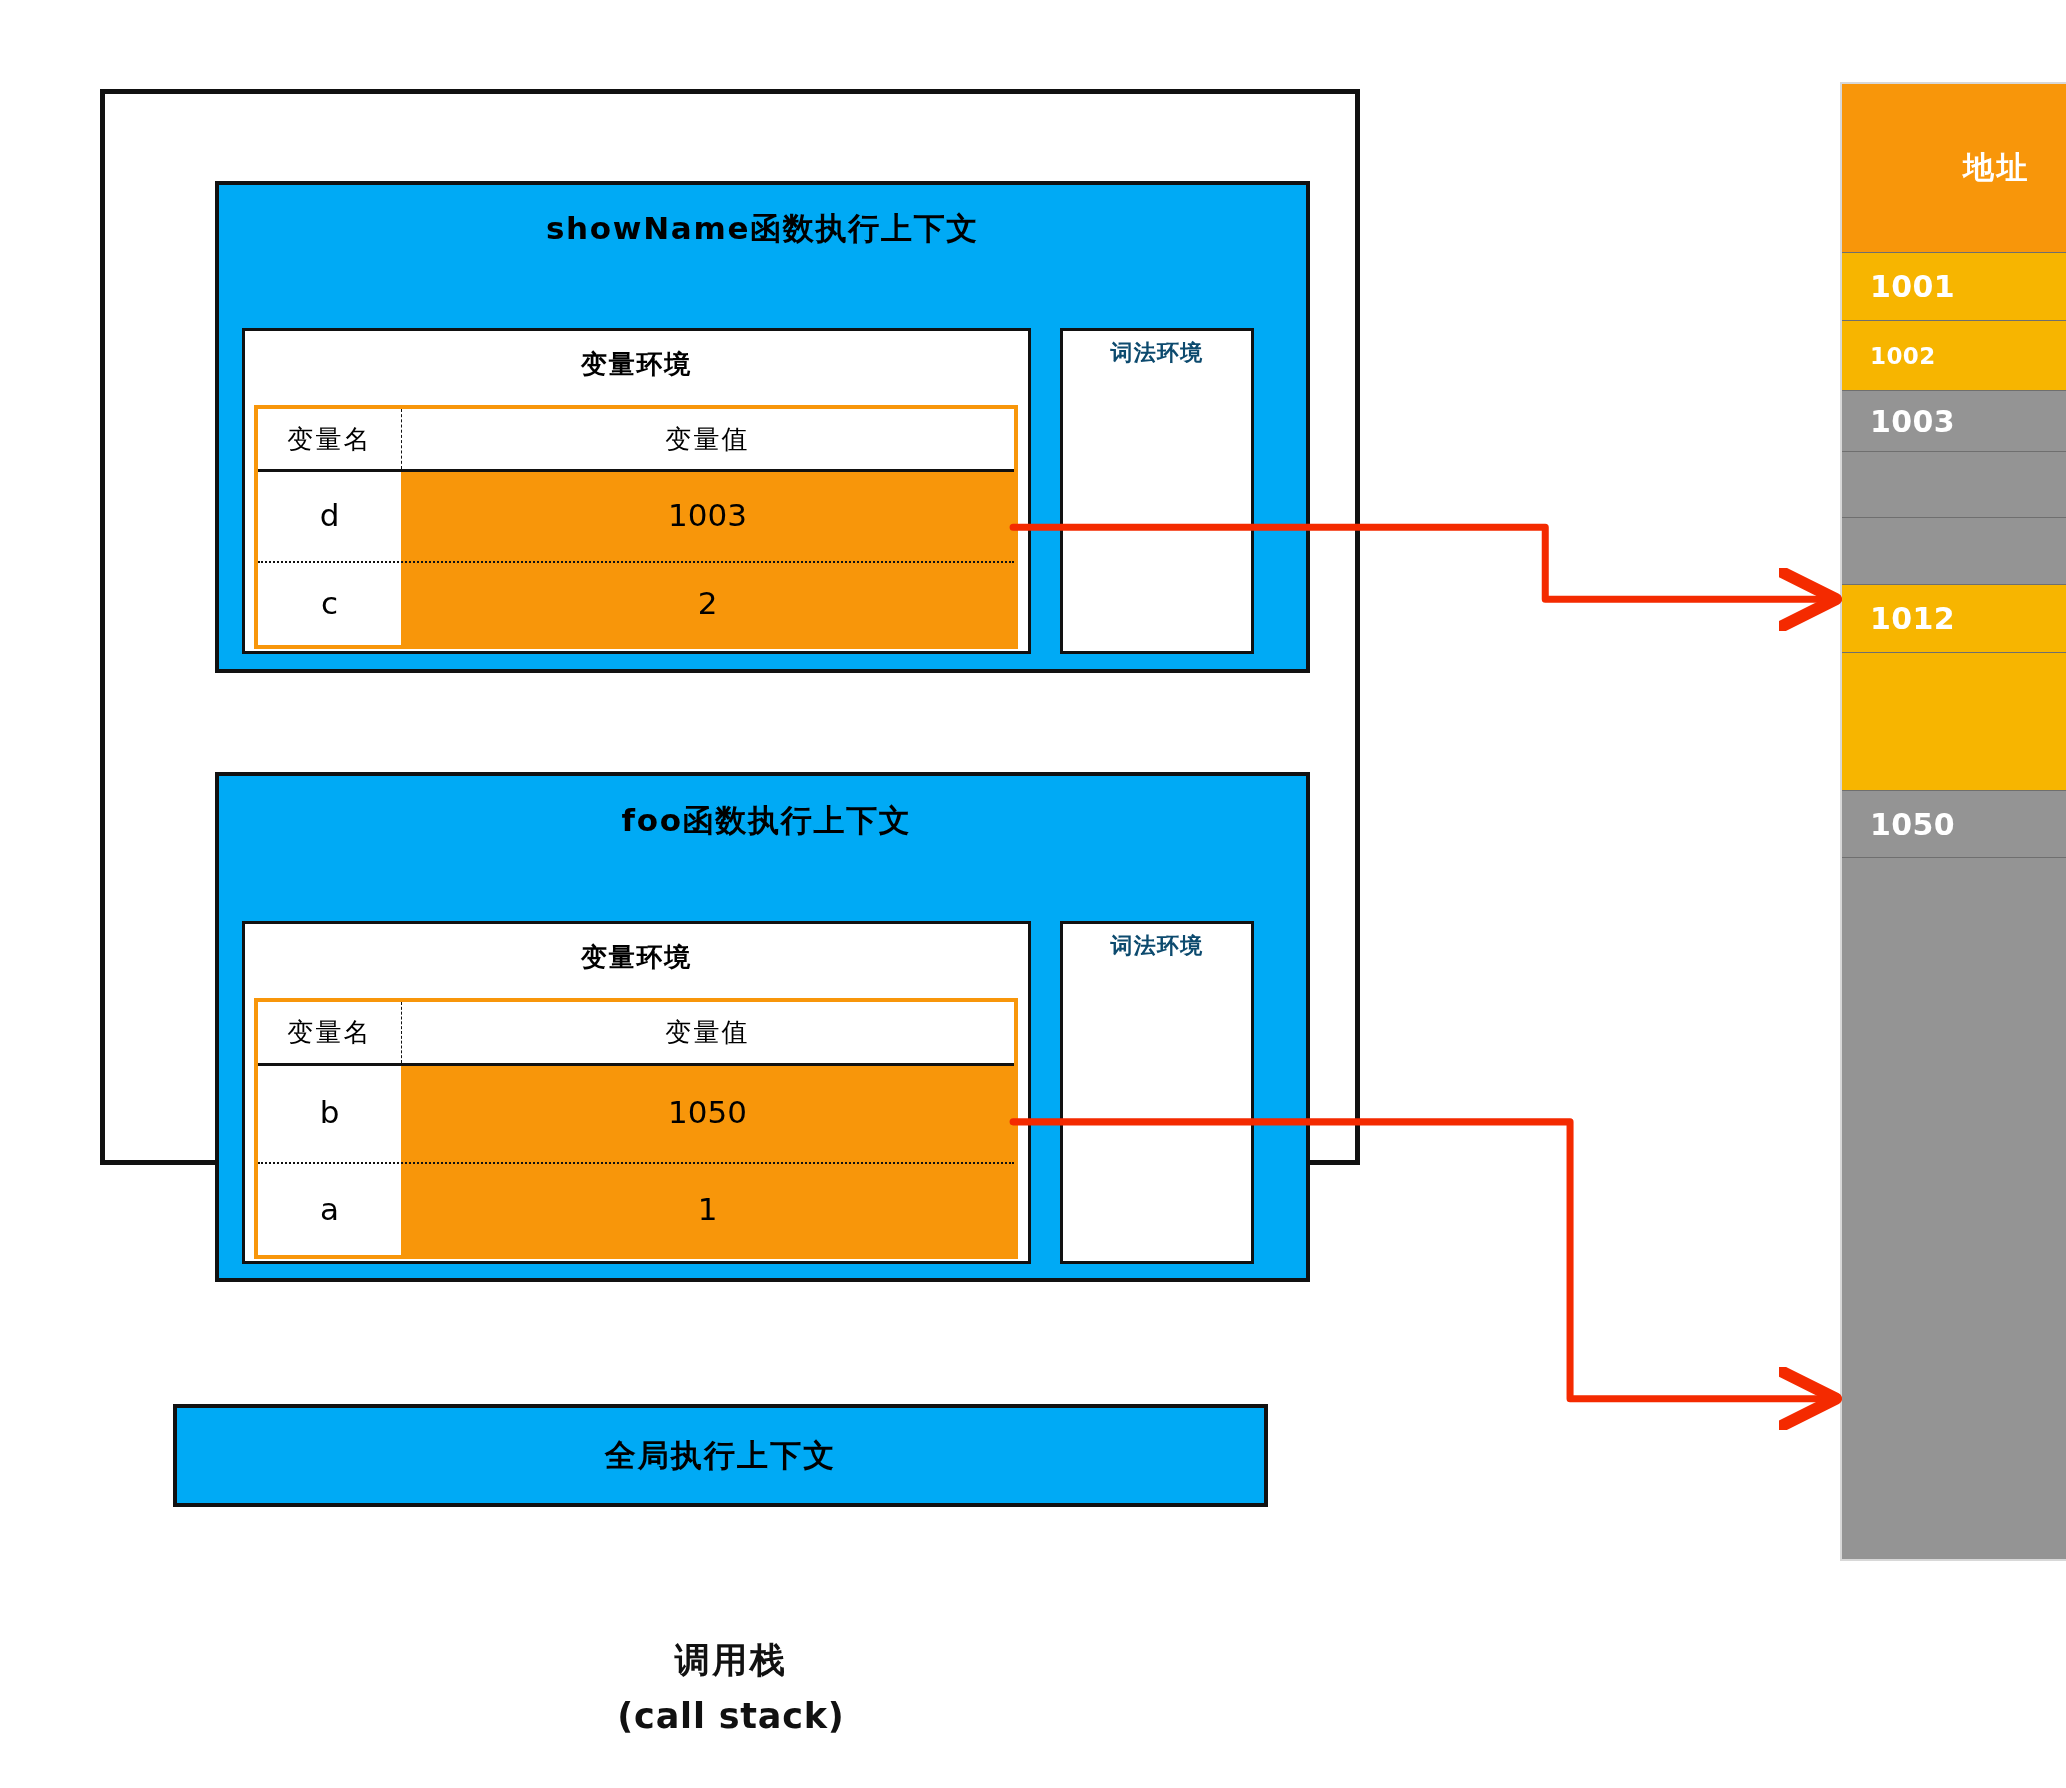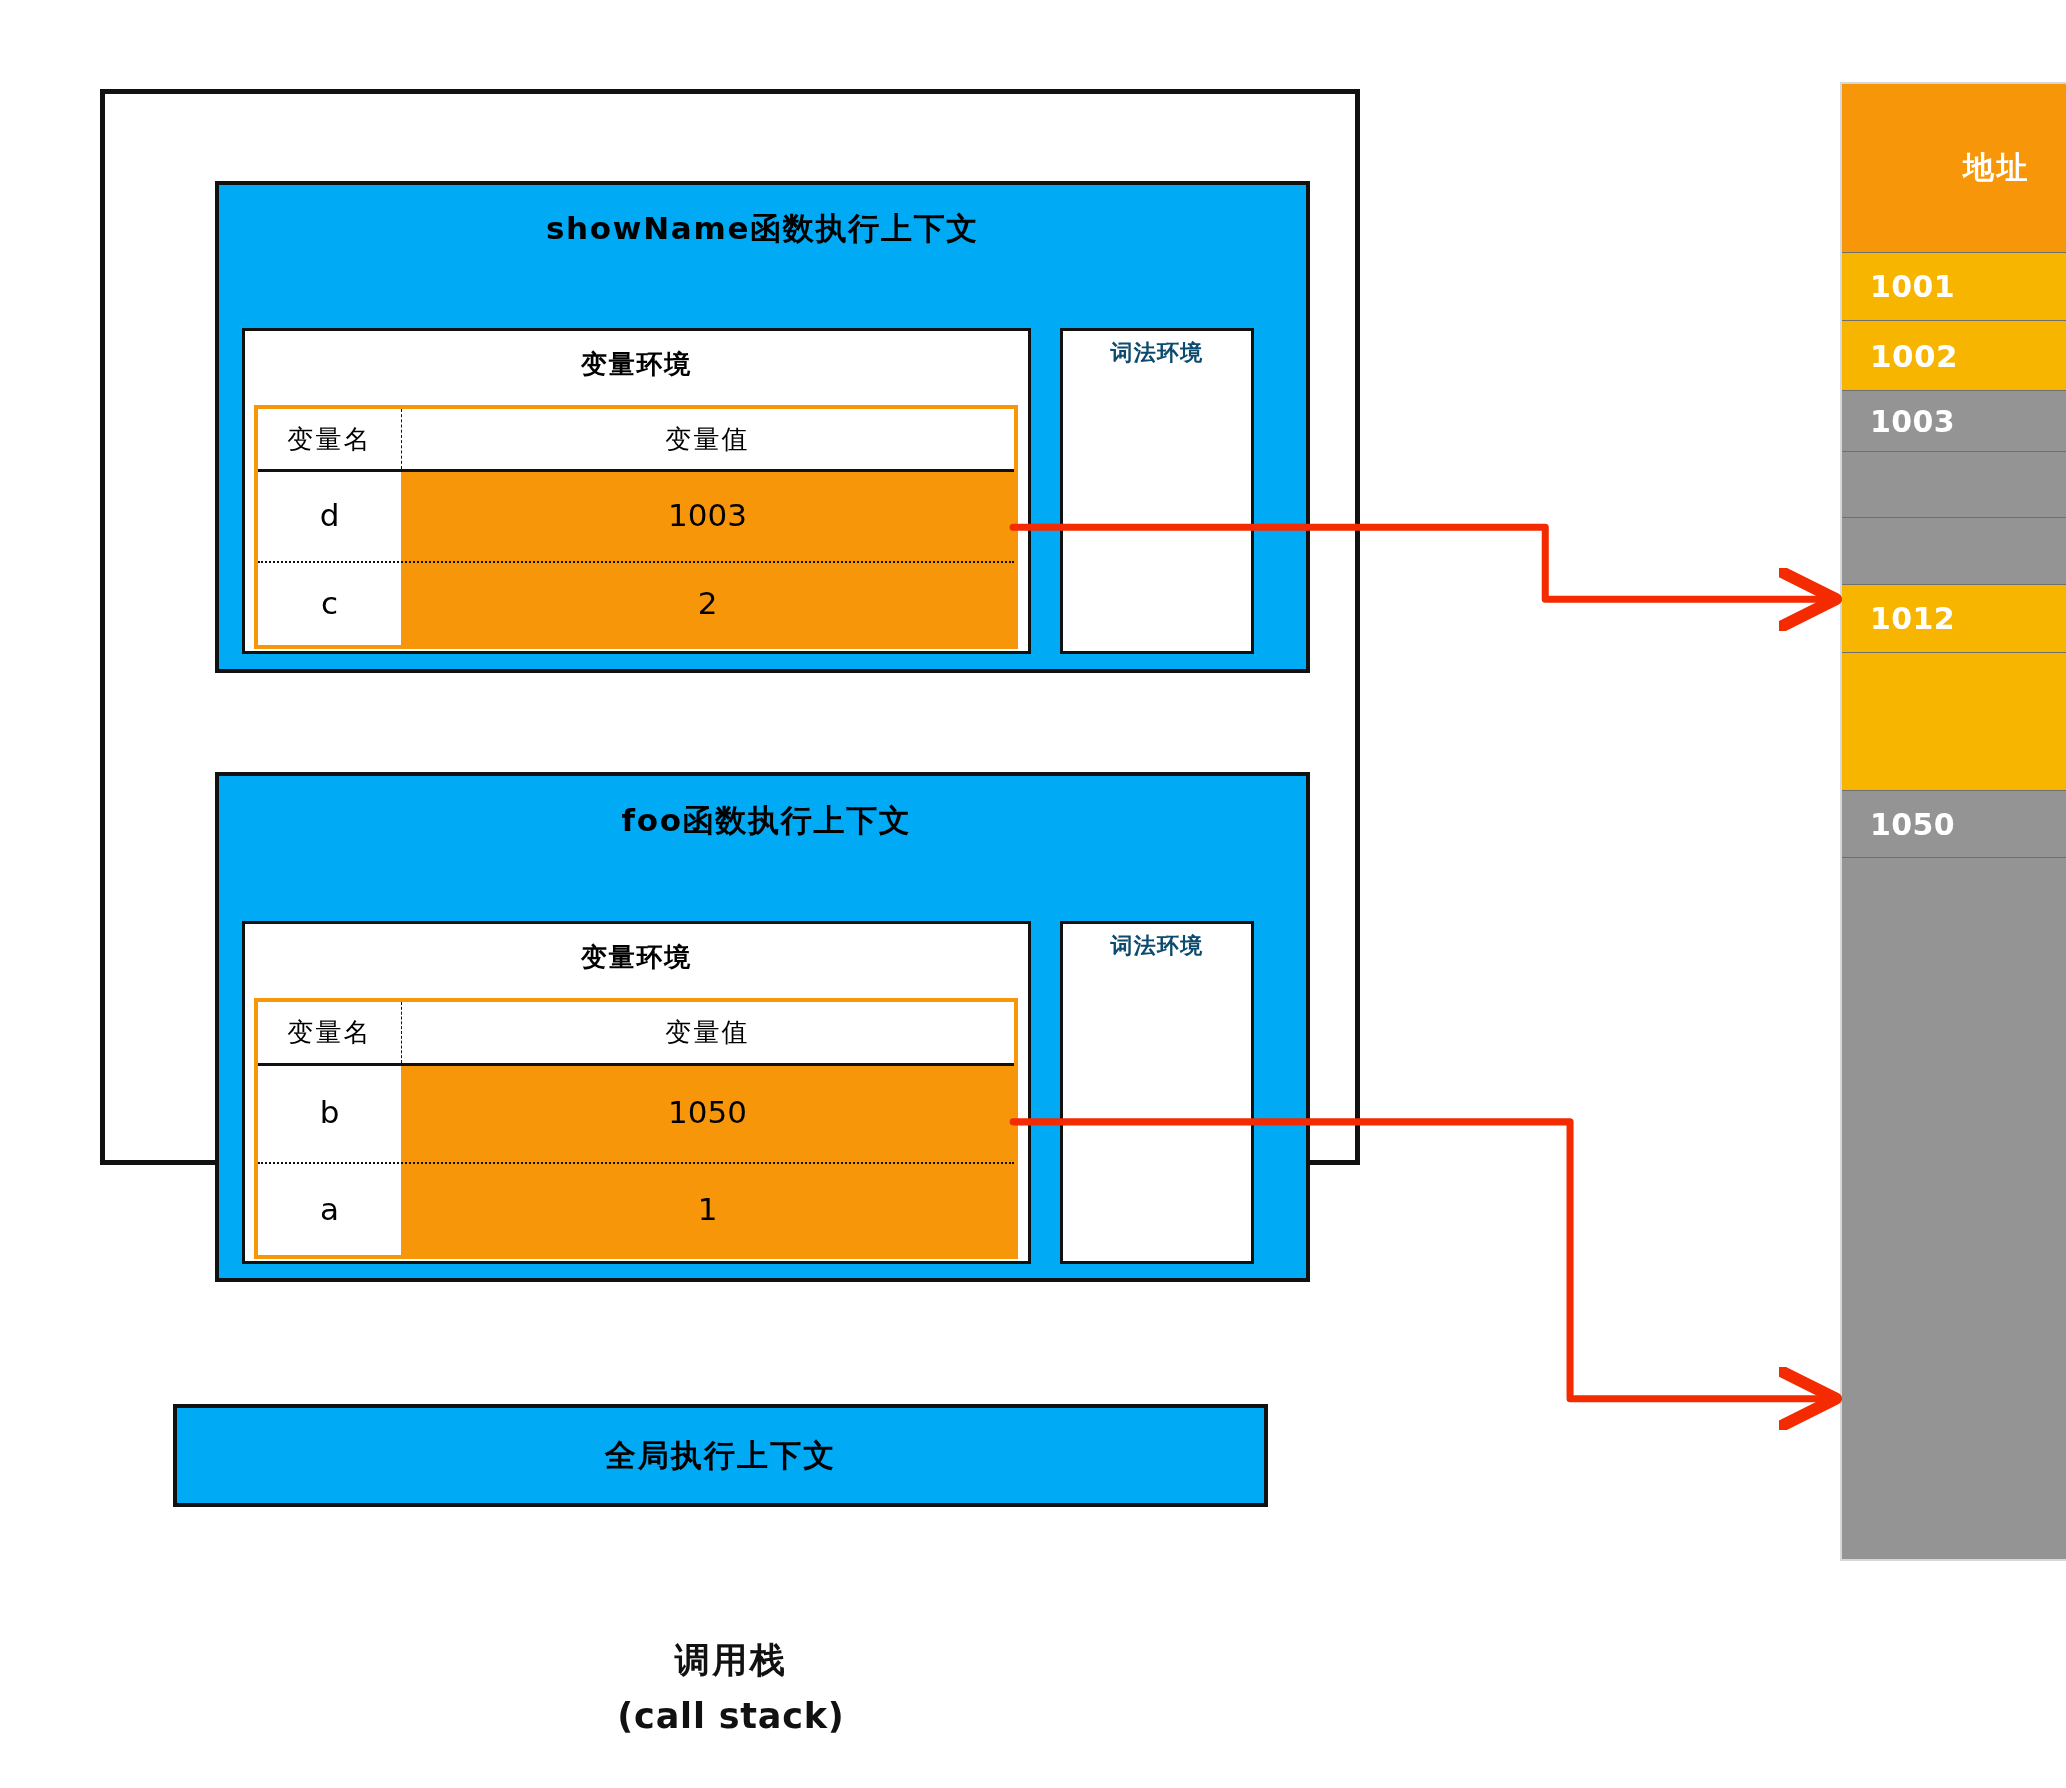--- a/index.html
+++ b/index.html
@@ -242,21 +242,21 @@
 
     <div class="heap-addr-col">
       <div class="hrow header-row sep-solid" style="top:0;height:169px;">
         <span class="addr-label" style="font-size:31px;">地址</span>
       </div>
 
       <div class="hrow c-yellow sep-solid" style="top:169px;height:68px;">
         <span class="addr-label" style="font-size:30px;">1001</span>
       </div>
       <div class="hrow c-yellow sep-solid" style="top:237px;height:70px;">
-        <span class="addr-label" style="font-size:31px;">1002</span>
+        <span class="addr-label" style="font-size:23px;">1002</span>
       </div>
       <div class="hrow c-gray sep-solid" style="top:307px;height:61px;">
         <span class="addr-label" style="font-size:30px;">1003</span>
       </div>
       <div class="hrow c-gray sep-solid" style="top:368px;height:66px;">
         <span class="addr-label" style="font-size:30px;"></span>
       </div>
       <div class="hrow c-gray sep-solid" style="top:434px;height:67px;">
         <span class="addr-label" style="font-size:30px;"></span>
       </div>

